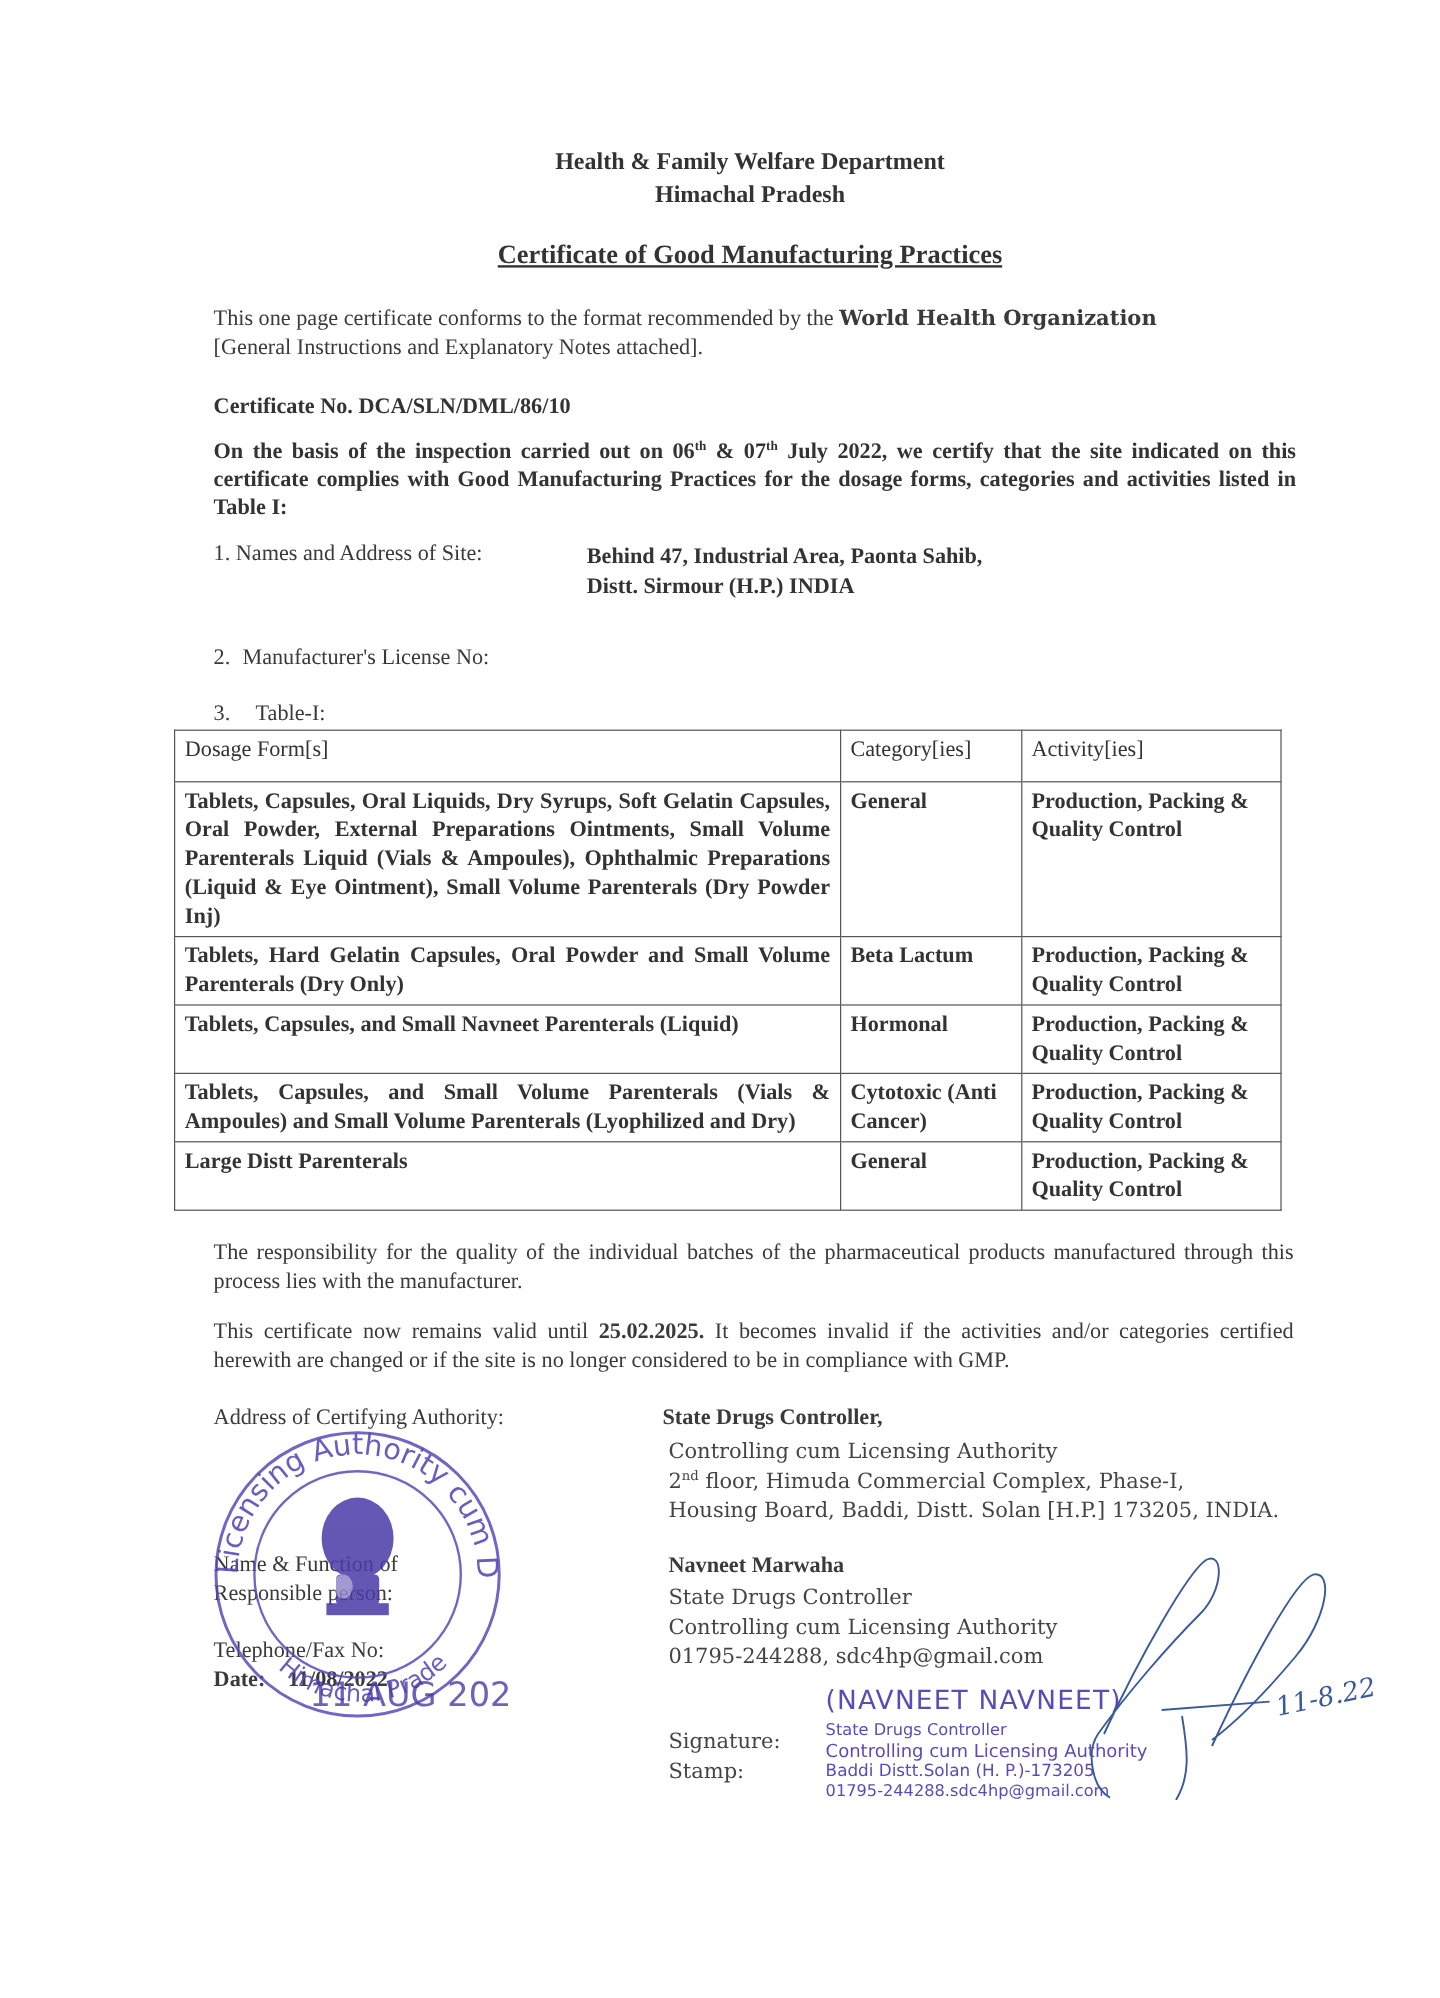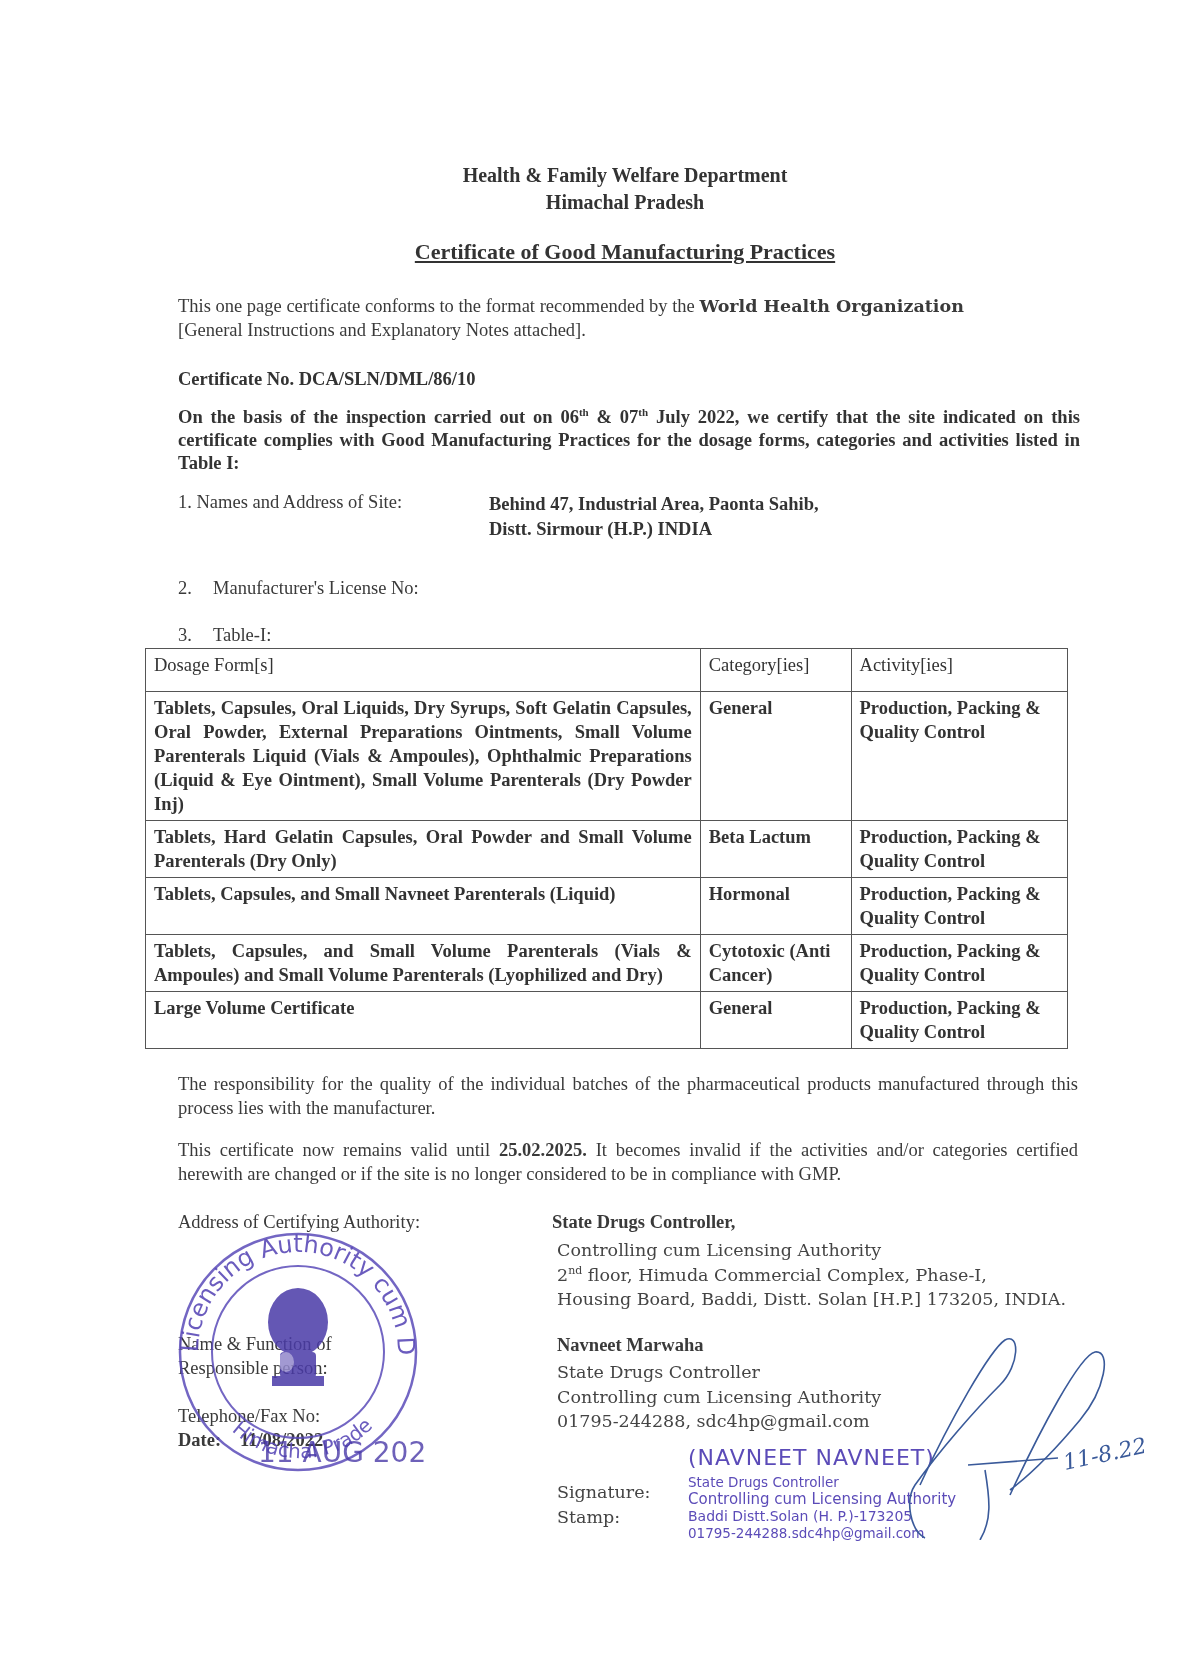--- a/index.html
+++ b/index.html
@@ -1,21 +1,21 @@
 <!DOCTYPE html>
 <html><head>
 <meta charset="utf-8">
 <style>
   html, body { margin: 0; padding: 0; }
   body {
     width: 1200px; height: 1665px; background: #ffffff;
     position: relative; overflow: hidden;
     font-family: "Liberation Serif", serif; color: #2b2b2b;
   }
-  .page { position: absolute; left: 0; top: 0; width: 1200px; height: 1302px; margin-top: 40px; }
+  .page { position: absolute; left: 0; top: 0; width: 1200px; height: 1302px; }
   .abs { position: absolute; }
   .bold { font-weight: bold; }
   .heading { left: 0; width: 1250px; text-align: center; font-size: 20px; font-weight: bold; color: #333; line-height: 27px; }
   .title { left: 0; width: 1250px; text-align: center; font-size: 22px; font-weight: bold; text-decoration: underline; color: #333; }
   .para { left: 178px; width: 900px; font-size: 18.5px; line-height: 24px; color: #3a3a3a; }
   .para-b { left: 178px; width: 902px; font-size: 18.5px; line-height: 23px; font-weight: bold; color: #333; text-align: justify; }
   sup { font-size: 11px; line-height: 0; }
   .lbl { font-size: 18.5px; color: #3a3a3a; }
   .val { font-size: 18.5px; font-weight: bold; color: #333; line-height: 25px; }
 
@@ -56,21 +56,21 @@
     <span>On the basis of the inspection carried out on 06</span><sup>th</sup><span> &amp; 07</span><sup>th</sup><span> July 2022, we certify that the site indicated on this certificate complies with Good Manufacturing Practices for the dosage forms, categories and activities listed in Table I:</span>
   </div>
 
   <div class="abs lbl" style="left:178px; top:452px;">1. Names and Address of Site:</div>
   <div class="abs" style="left:489px; top:452px;">
     <div class="val">Behind 47, Industrial Area, Paonta Sahib,</div>
     <div class="val">Distt. Sirmour (H.P.) INDIA</div>
   </div>
 
   <div class="abs lbl" style="left:178px; top:538px;">2.</div>
-  <div class="abs lbl" style="left:213px; top:538px;">Manufacturer's License No:</div>
+  <div class="abs lbl" style="left:202px; top:538px;">Manufacturer's License No:</div>
 
   <div class="abs lbl" style="left:178px; top:585px;">3.</div>
   <div class="abs lbl" style="left:213px; top:585px;">Table-I:</div>
 
   <table class="gmp">
     <thead>
       <tr>
         <th>Dosage Form[s]</th>
         <th>Category[ies]</th>
         <th>Activity[ies]</th>
@@ -91,21 +91,21 @@
         <td class="form">Tablets, Capsules, and Small Navneet Parenterals (Liquid)</td>
         <td class="cat">Hormonal</td>
         <td class="act">Production, Packing &amp; Quality Control</td>
       </tr>
       <tr>
         <td class="form">Tablets, Capsules, and Small Volume Parenterals (Vials &amp; Ampoules) and Small Volume Parenterals (Lyophilized and Dry)</td>
         <td class="cat">Cytotoxic (Anti Cancer)</td>
         <td class="act">Production, Packing &amp; Quality Control</td>
       </tr>
       <tr>
-        <td class="form">Large Volume Certificate</td>
+        <td class="form">Large Distt Parenterals</td>
         <td class="cat">General</td>
         <td class="act">Production, Packing &amp; Quality Control</td>
       </tr>
     </tbody>
   </table>
 
   <div class="abs para" style="top:1032px; text-align:justify;">The responsibility for the quality of the individual batches of the pharmaceutical products manufactured through this process lies with the manufacturer.</div>
 
   <div class="abs para" style="top:1098px; text-align:justify;">
     <span>This certificate now remains valid until </span><span class="bold">25.02.2025.</span><span> It becomes invalid if the activities and/or categories certified herewith are changed or if the site is no longer considered to be in compliance with GMP.</span>

